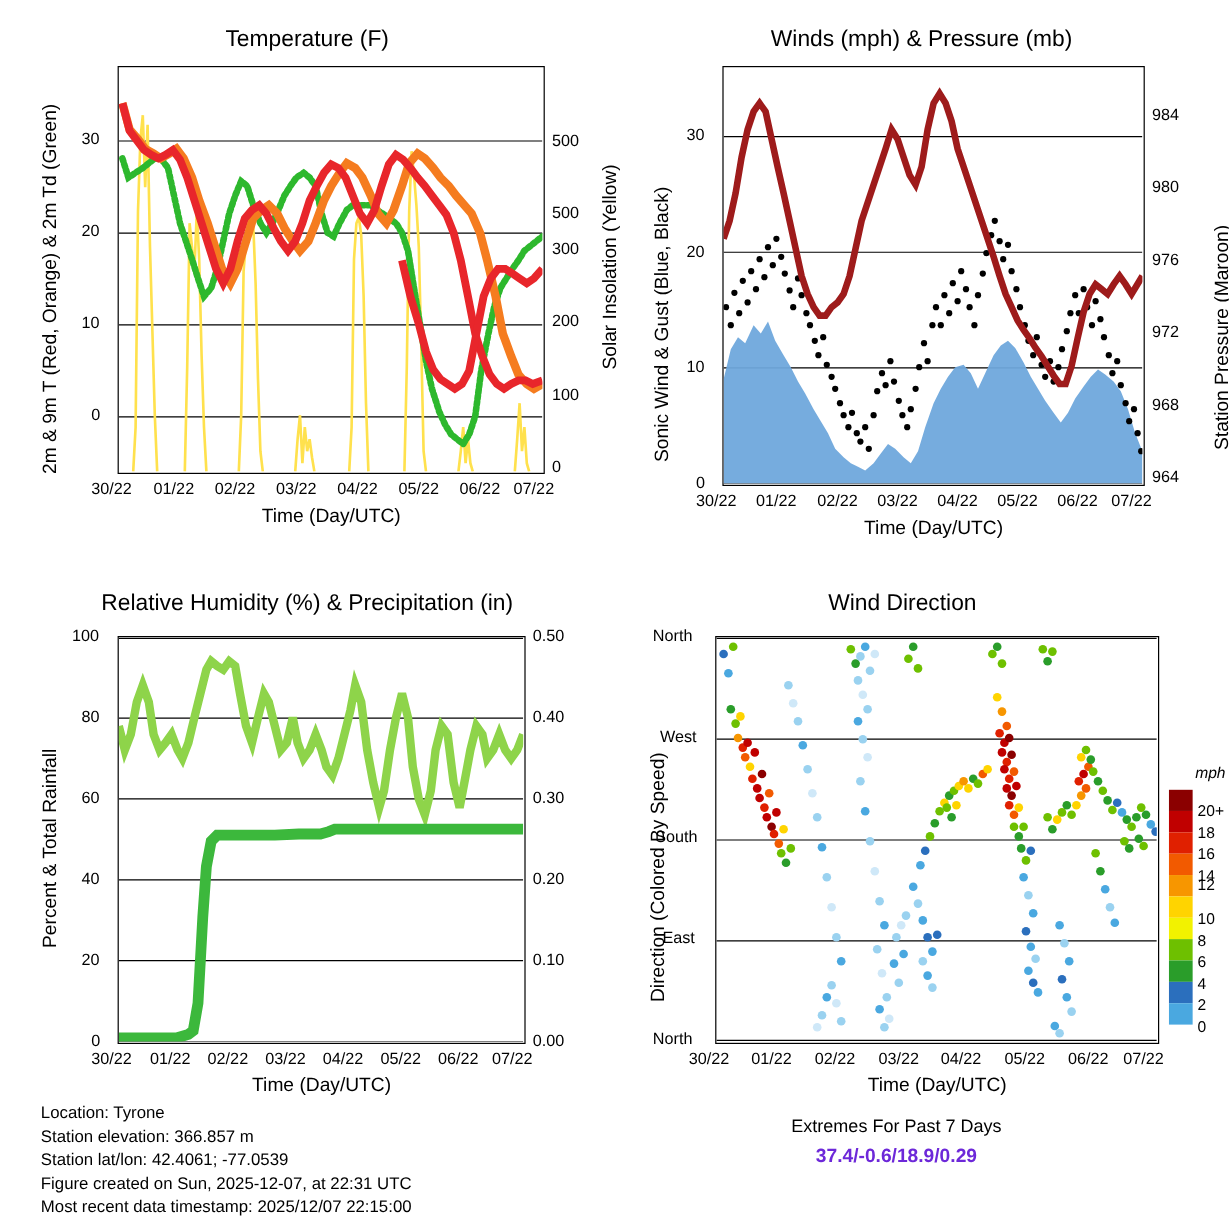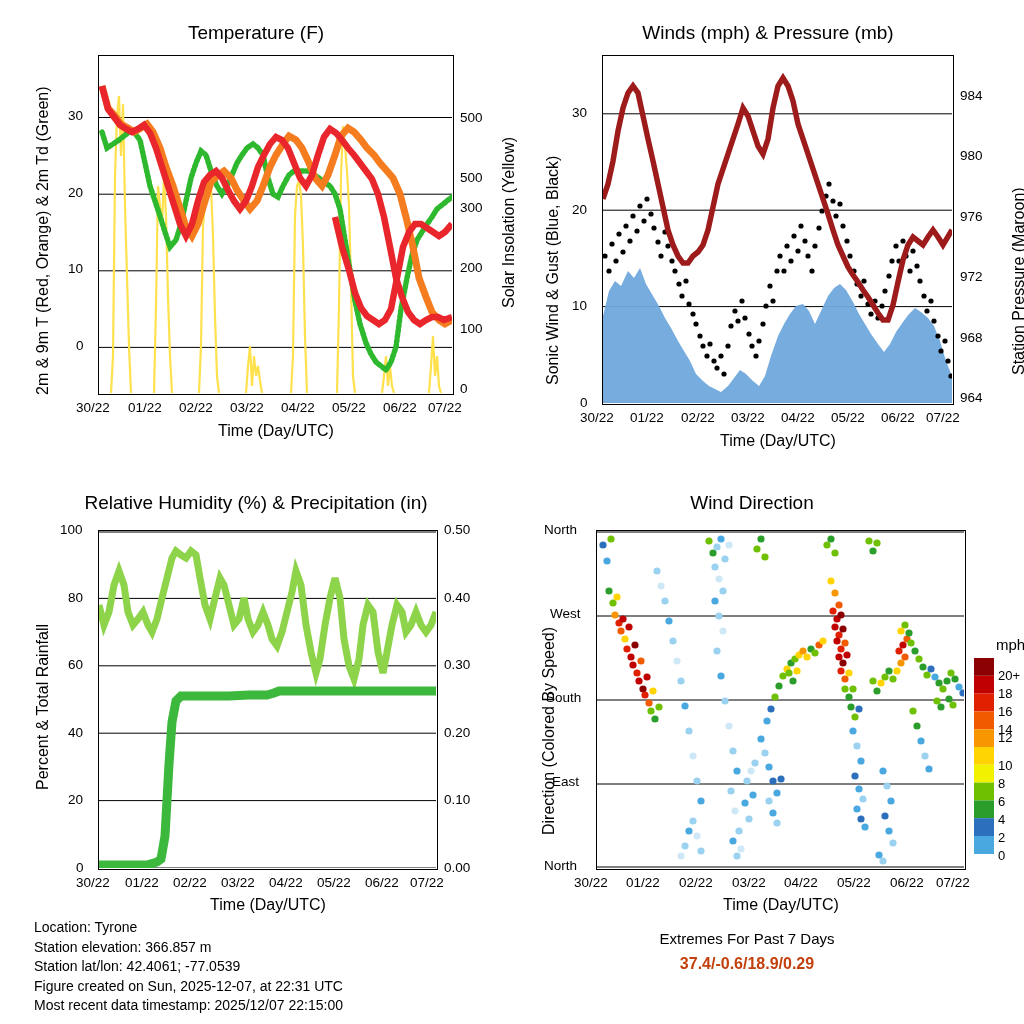--- a/index.html
+++ b/index.html
@@ -8,24 +8,24 @@
   .panel{position:absolute;}
   .ptitle{position:absolute;text-align:center;font-size:19px;color:#000;}
   .axislabel{position:absolute;font-size:16px;color:#000;text-align:center;}
   .vlabel{position:absolute;font-size:16px;color:#000;white-space:nowrap;transform-origin:0 0;}
   .tick{position:absolute;font-size:13.5px;color:#000;white-space:nowrap;}
   .plotbox{position:absolute;border:1.6px solid #000;box-sizing:border-box;background:#fff;}
   svg{display:block;}
   .footer{position:absolute;font-size:14px;line-height:19.5px;color:#000;}
   .footer div{white-space:nowrap;}
   .extremes{position:absolute;text-align:center;font-size:15px;color:#000;line-height:21px;width:100%;}
-  .extval{color:#c2410c;font-weight:bold;font-size:16px;}
+  .extval{color:#6d28d9;font-weight:bold;font-size:16px;}
   .legendwrap{position:absolute;}
   .legendtick{position:absolute;font-size:13px;color:#000;}
-  .legendtitle{position:absolute;font-size:15px;color:#000;}
+  .legendtitle{position:absolute;font-size:13px;color:#000;font-style:italic;}
 </style>
 </head>
 <body>
 
 <div id="root">
 
   <div class="panel" style="left:0;top:0;width:512px;height:440px;">
     <div class="ptitle" style="left:0;top:22px;width:512px;">Temperature (F)</div>
 
     <div class="vlabel" style="left:34px;top:395px;transform:rotate(-90deg);">2m &amp; 9m T (Red, Orange) &amp; 2m Td (Green)</div>

